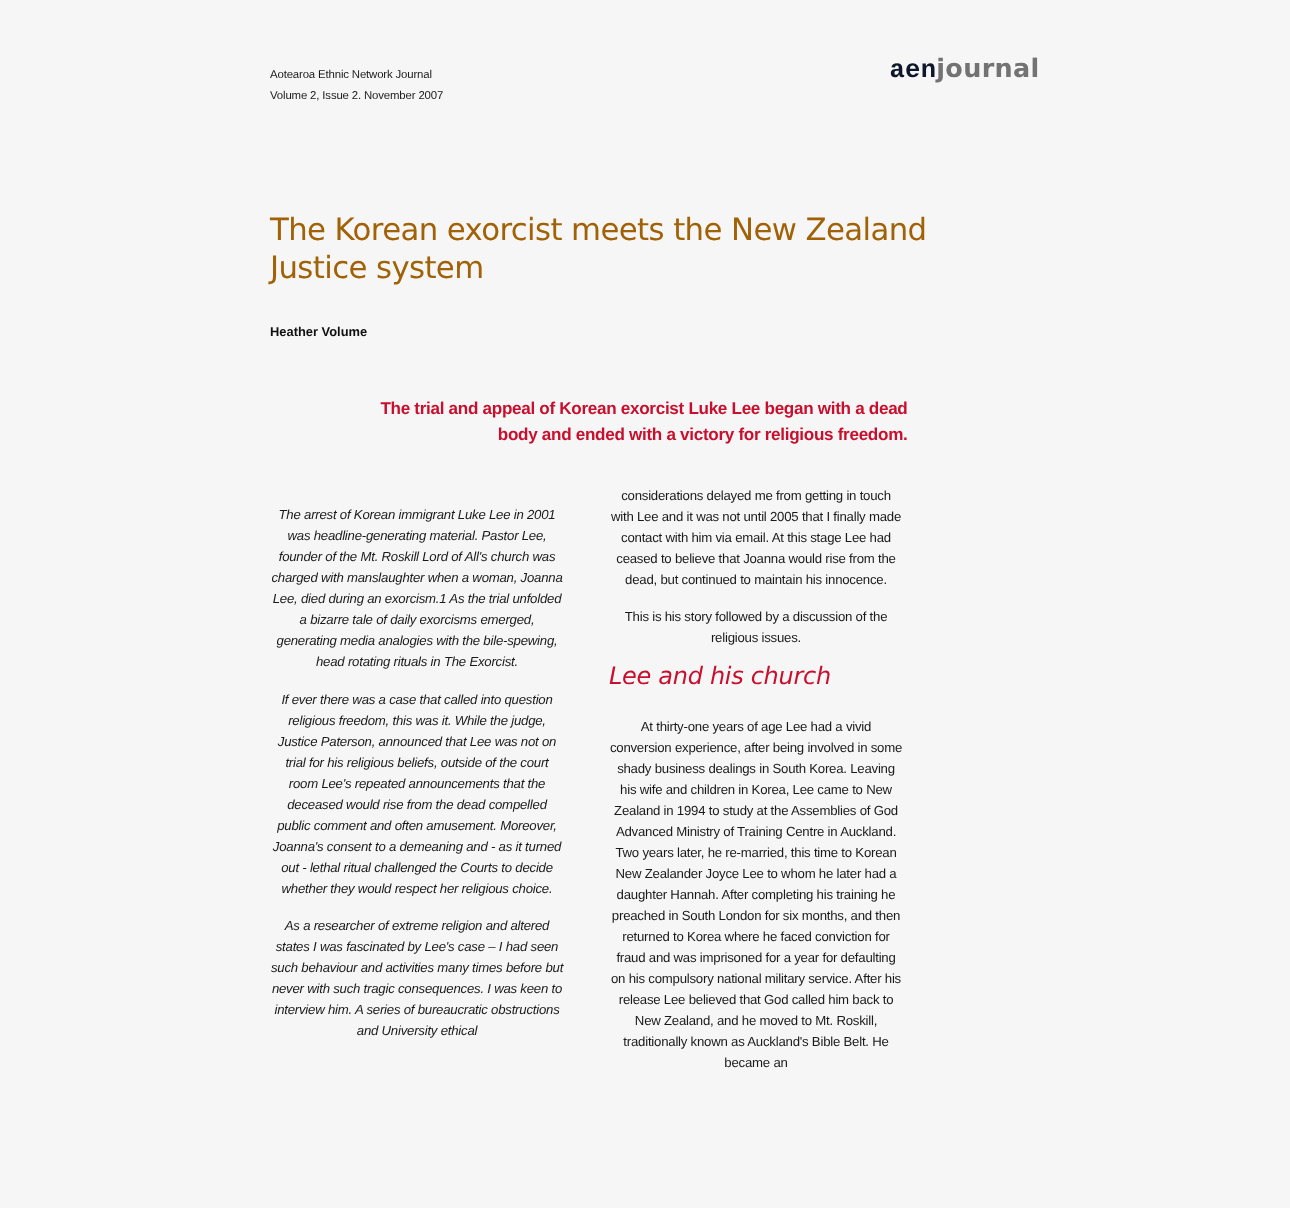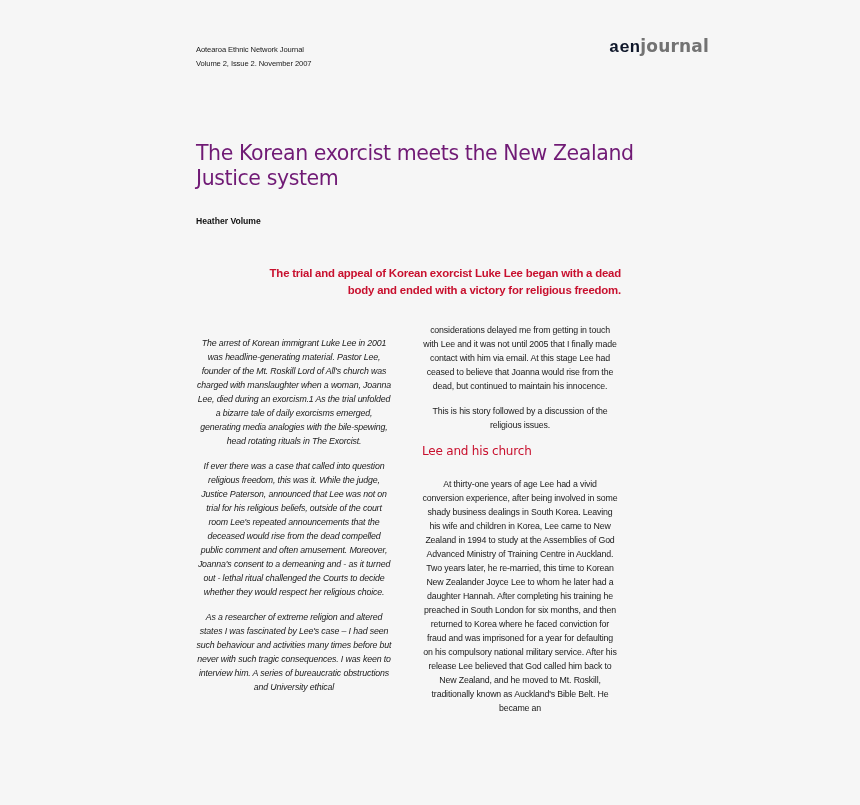--- a/index.html
+++ b/index.html
@@ -13,21 +13,20 @@
       position: relative;
       overflow: hidden;
       font-family: "Liberation Sans", sans-serif;
       color: #111111;
     }
     .page {
       position: absolute;
       left: 0; top: 0;
       width: 840px; height: 805px;
       background: #f6f6f6;
-      margin-left: 16px;
     }
     .journal-meta {
       position: absolute;
       left: 180px;
       top: 43px;
       font-size: 7.6px;
       line-height: 13.5px;
       color: #1a1a1a;
       letter-spacing: -0.1px;
     }
@@ -42,21 +41,21 @@
     }
     .logo .ae { color: #0f172a; font-family: Liberation Mono, monospace; }
     .logo .rest { color: #737373; }
     .title {
       position: absolute;
       left: 180px;
       top: 141px;
       width: 440px;
       font-size: 20.5px;
       line-height: 25px;
-      color: #701a75;
+      color: #a16207;
       font-family: "DejaVu Sans", sans-serif;
       font-weight: normal;
       letter-spacing: -0.4px;
       margin: 0;
     }
     .author {
       position: absolute;
       left: 180px;
       top: 216px;
       font-size: 8.6px;
@@ -86,26 +85,27 @@
       letter-spacing: -0.15px;
     }
     .col p {
       margin: 0 0 11px 0;
       text-align: center;
     }
     .col-left { left: 180px; top: 336px; font-style: italic; }
     .col-right { left: 406px; top: 323px; }
     .section-heading {
       font-family: "DejaVu Sans", sans-serif;
-      font-size: 12px;
+      font-size: 16px;
       line-height: 16px;
       color: #c8102e;
       font-weight: normal;
       margin: 10px 0 18px 0;
       letter-spacing: -0.2px;
+      font-style: italic;
     }
   </style>
 </head>
 <body>
 
 <div class="page">
 
   <div class="journal-meta">
     <div>Aotearoa Ethnic Network Journal</div>
     <div>Volume 2, Issue 2. November 2007</div>

